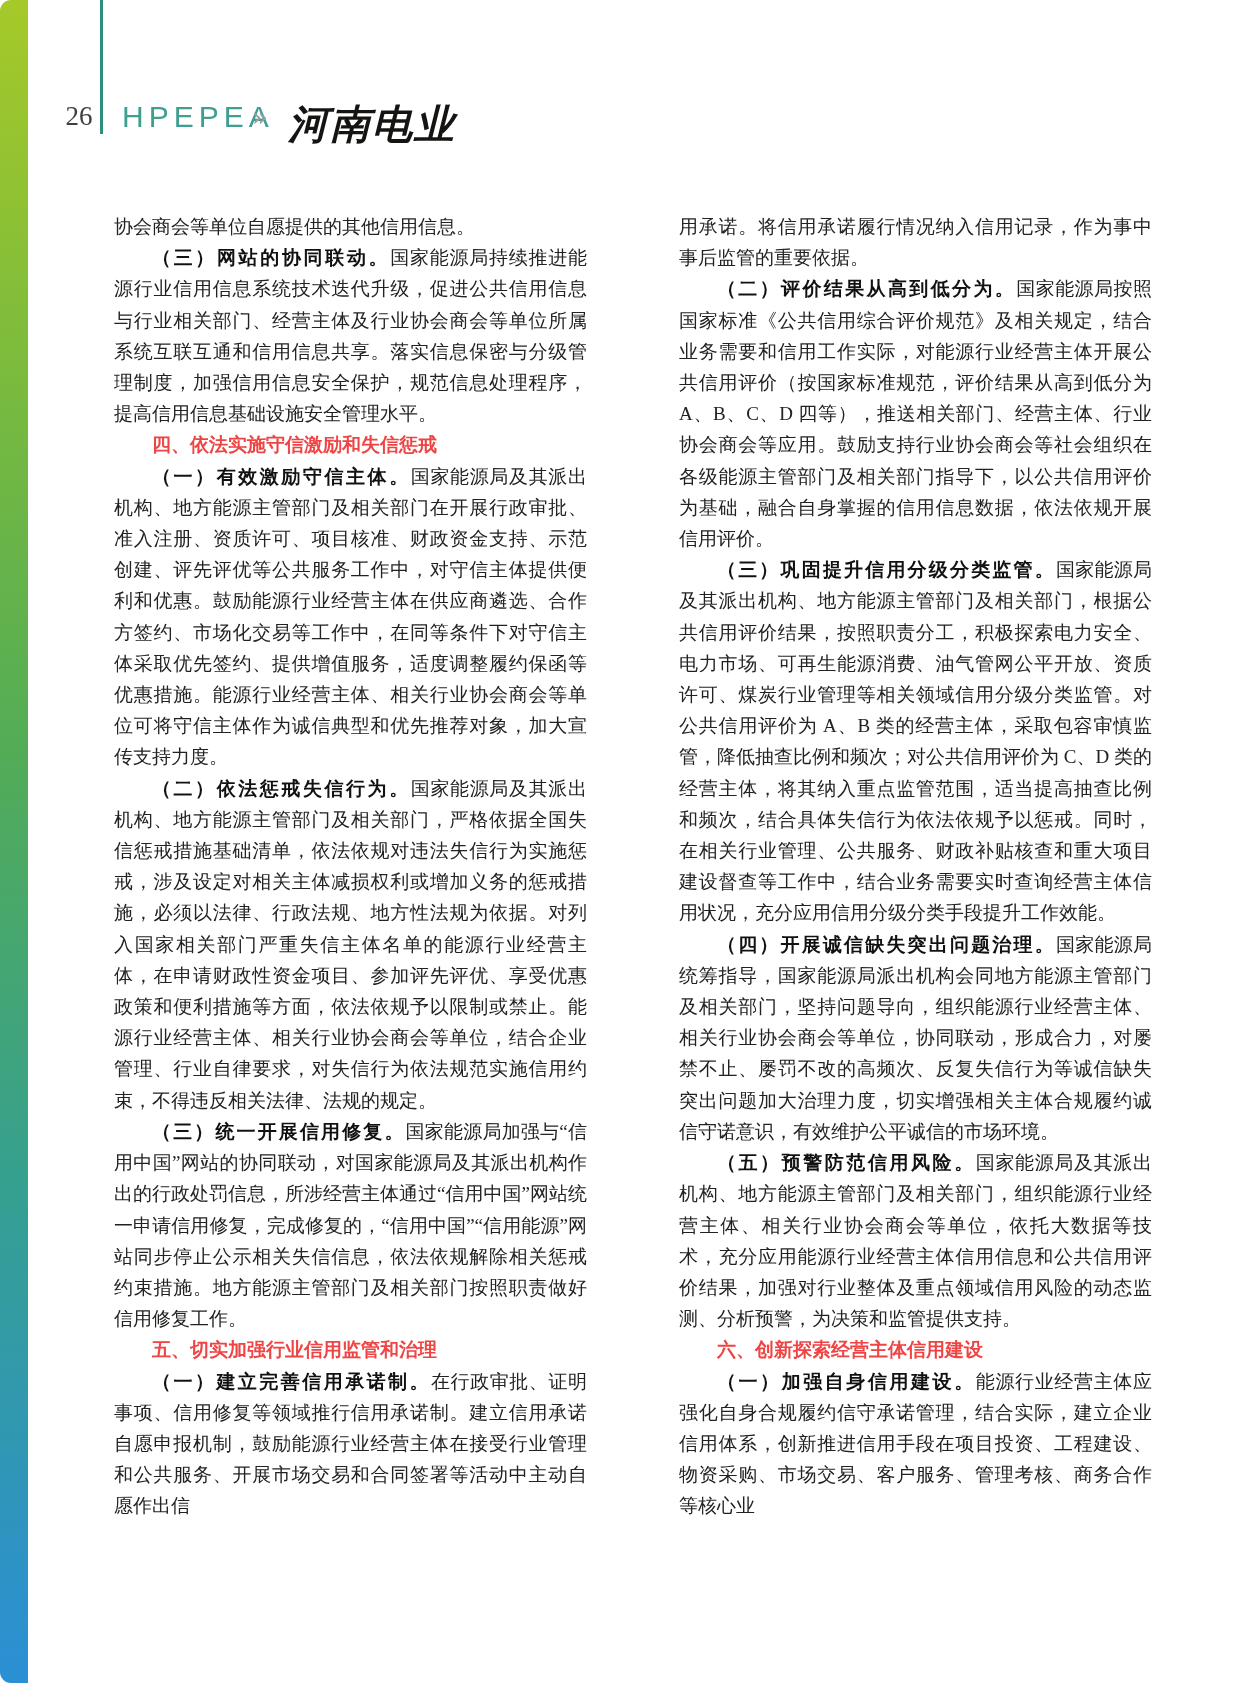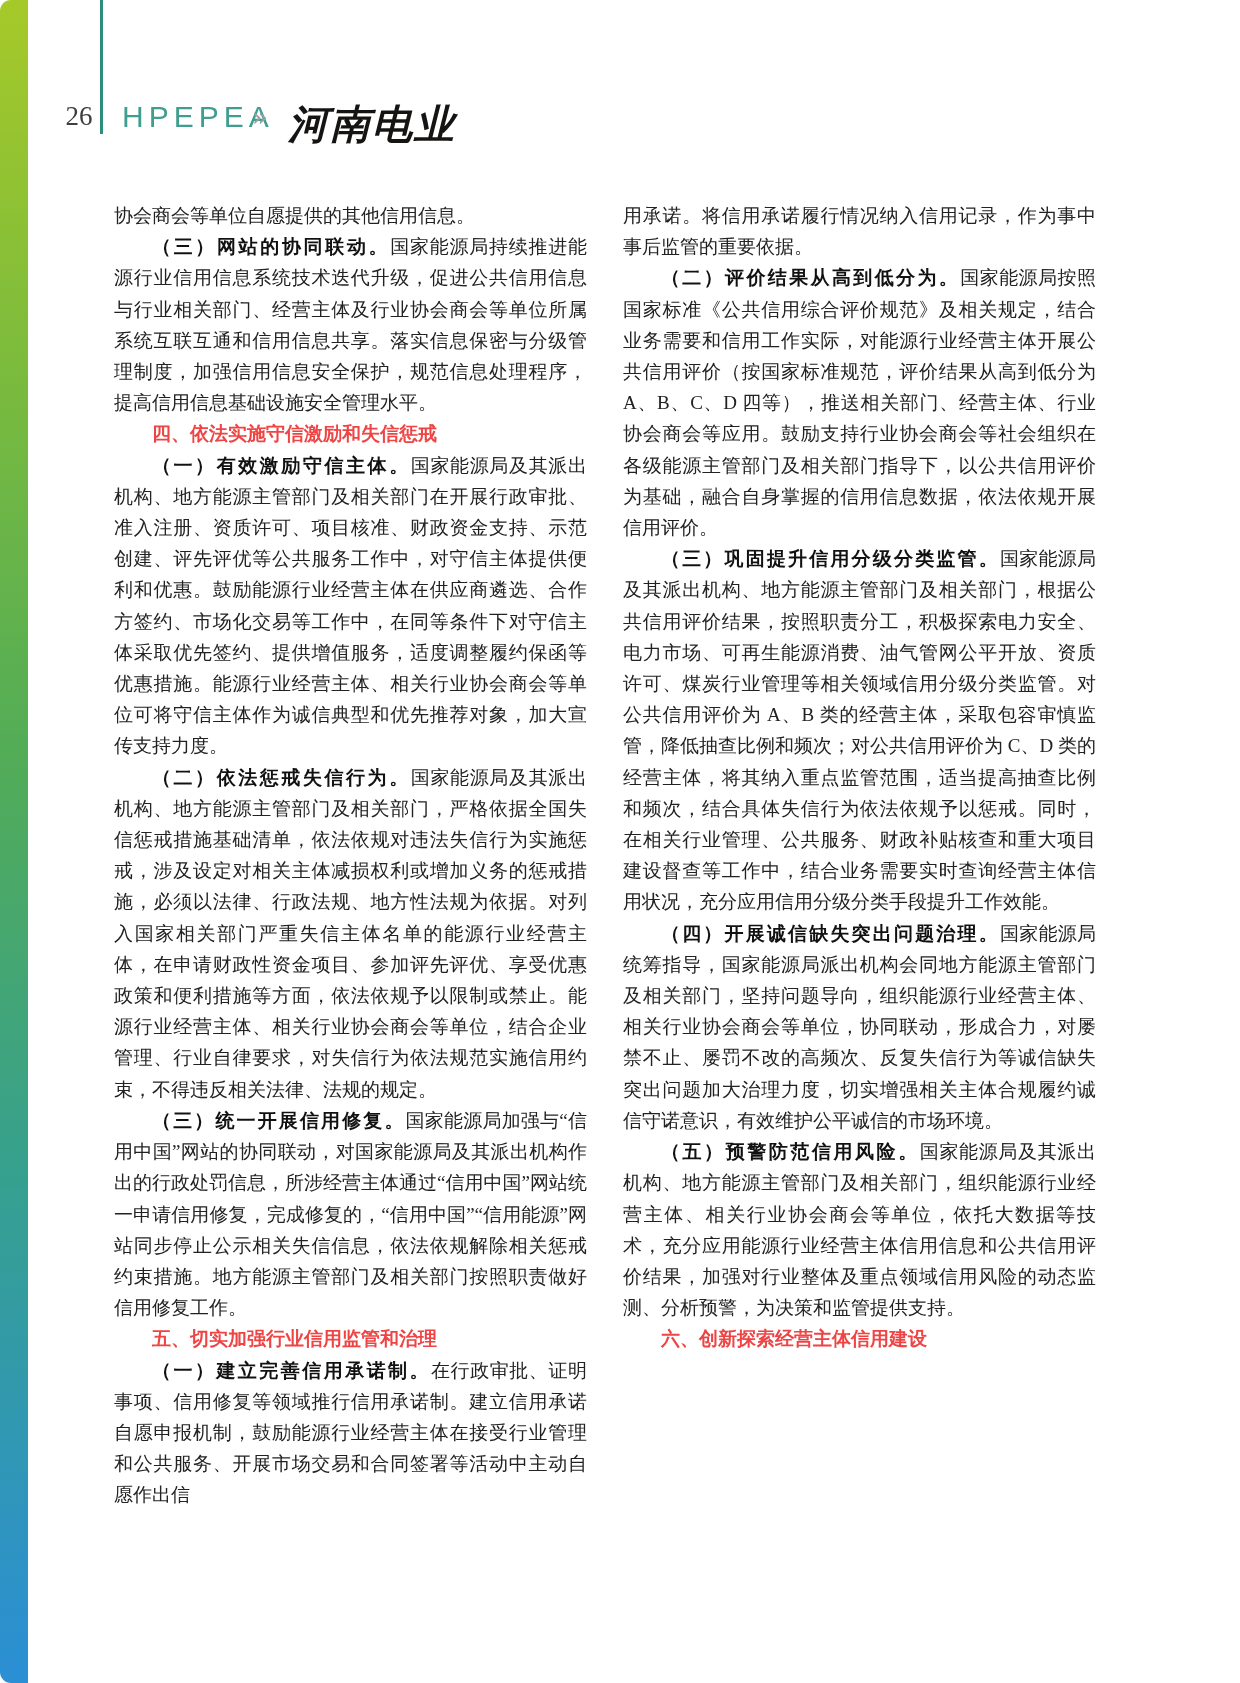--- a/index.html
+++ b/index.html
@@ -58,23 +58,23 @@
     font-size: 40px;
     font-weight: bold;
     font-style: italic;
     color: #161412;
     font-family: "DejaVu Serif", "Liberation Serif", serif;
     letter-spacing: 2px;
   }
   
   .columns {
     position: absolute;
-    left: 114px; top: 200px;
+    left: 114px; top: 211px;
     display: flex;
-    gap: 36px;
+    gap: 92px;
   }
   .col { width: 473px; }
   .col p {
     margin: 0;
     font-size: 19px;
     line-height: 31.2px;
     text-align: justify;
     color: #222222;
     font-family: "Liberation Serif", "DejaVu Serif", serif;
   }
@@ -115,15 +115,16 @@
         <p class="heading">五、切实加强行业信用监管和治理</p>
         <p class="body"><span class="lead">（一）建立完善信用承诺制。</span>在行政审批、证明事项、信用修复等领域推行信用承诺制。建立信用承诺自愿申报机制，鼓励能源行业经营主体在接受行业管理和公共服务、开展市场交易和合同签署等活动中主动自愿作出信</p>
       </div>
     <div class="col" id="right-col">
         <p class="cont">用承诺。将信用承诺履行情况纳入信用记录，作为事中事后监管的重要依据。</p>
         <p class="body"><span class="lead">（二）评价结果从高到低分为。</span>国家能源局按照国家标准《公共信用综合评价规范》及相关规定，结合业务需要和信用工作实际，对能源行业经营主体开展公共信用评价（按国家标准规范，评价结果从高到低分为 A、B、C、D 四等），推送相关部门、经营主体、行业协会商会等应用。鼓励支持行业协会商会等社会组织在各级能源主管部门及相关部门指导下，以公共信用评价为基础，融合自身掌握的信用信息数据，依法依规开展信用评价。</p>
         <p class="body"><span class="lead">（三）巩固提升信用分级分类监管。</span>国家能源局及其派出机构、地方能源主管部门及相关部门，根据公共信用评价结果，按照职责分工，积极探索电力安全、电力市场、可再生能源消费、油气管网公平开放、资质许可、煤炭行业管理等相关领域信用分级分类监管。对公共信用评价为 A、B 类的经营主体，采取包容审慎监管，降低抽查比例和频次；对公共信用评价为 C、D 类的经营主体，将其纳入重点监管范围，适当提高抽查比例和频次，结合具体失信行为依法依规予以惩戒。同时，在相关行业管理、公共服务、财政补贴核查和重大项目建设督查等工作中，结合业务需要实时查询经营主体信用状况，充分应用信用分级分类手段提升工作效能。</p>
         <p class="body"><span class="lead">（四）开展诚信缺失突出问题治理。</span>国家能源局统筹指导，国家能源局派出机构会同地方能源主管部门及相关部门，坚持问题导向，组织能源行业经营主体、相关行业协会商会等单位，协同联动，形成合力，对屡禁不止、屡罚不改的高频次、反复失信行为等诚信缺失突出问题加大治理力度，切实增强相关主体合规履约诚信守诺意识，有效维护公平诚信的市场环境。</p>
         <p class="body"><span class="lead">（五）预警防范信用风险。</span>国家能源局及其派出机构、地方能源主管部门及相关部门，组织能源行业经营主体、相关行业协会商会等单位，依托大数据等技术，充分应用能源行业经营主体信用信息和公共信用评价结果，加强对行业整体及重点领域信用风险的动态监测、分析预警，为决策和监管提供支持。</p>
         <p class="heading">六、创新探索经营主体信用建设</p>
+        <p class="body"><span class="lead">（一）加强自身信用建设。</span>能源行业经营主体应强化自身合规履约信守承诺管理，结合实际，建立企业信用体系，创新推进信用手段在项目投资、工程建设、物资采购、市场交易、客户服务、管理考核、商务合作等核心业</p>
       </div>
   </div>
 </div>
 
 </body></html>

